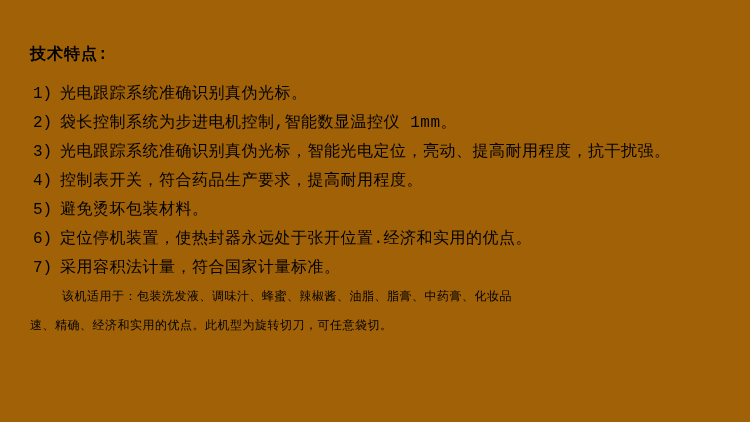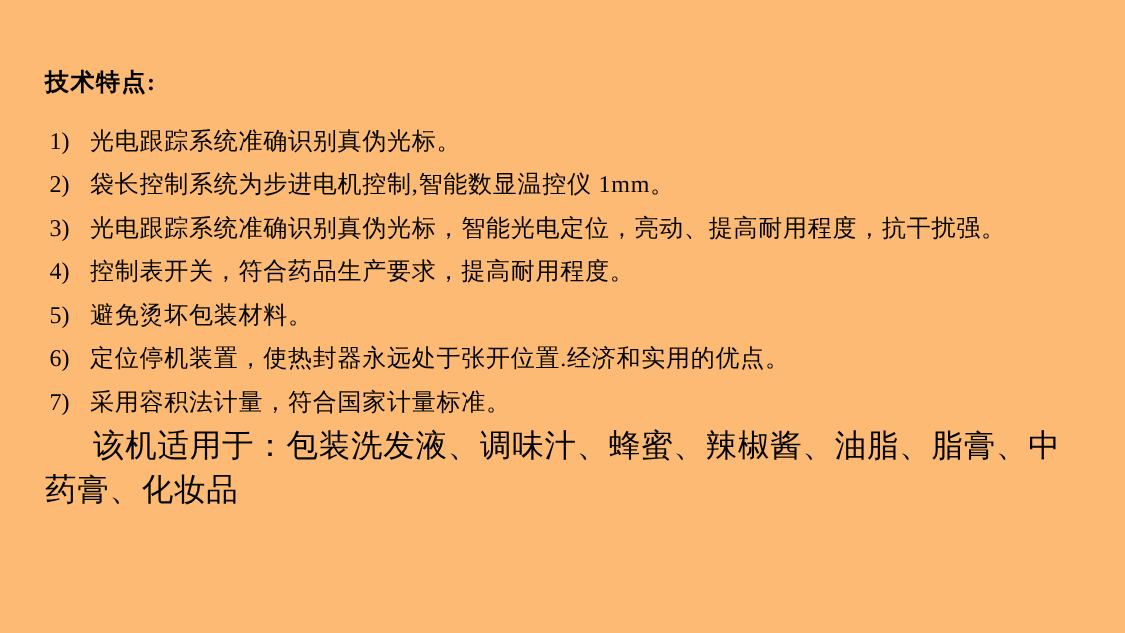--- a/index.html
+++ b/index.html
@@ -4,23 +4,23 @@
 <style>
   html, body {
     margin: 0;
     padding: 0;
     background: #ffffff;
   }
   .page {
     position: relative;
     width: 750px;
     height: 422px;
-    background: #fdba74;
+    background: #a16207;
     color: #000000;
-    font-family: Liberation Serif, serif;
+    font-family: Liberation Mono, monospace;
     overflow: hidden;
     box-sizing: border-box;
   }
   .content {
     padding: 41px 28px 0 30px;
   }
   .doc-title {
     font-size: 16px;
     font-weight: bold;
     line-height: 29px;
@@ -37,21 +37,21 @@
     width: 30px;
     flex: 0 0 30px;
     padding-left: 3px;
     box-sizing: border-box;
   }
   .feature .txt {
     flex: 1 1 auto;
     letter-spacing: 0.5px;
   }
   .para-line {
-    font-size: 21px;
+    font-size: 12px;
     line-height: 29px;
     letter-spacing: 0.5px;
   }
   .para-line.indent {
     text-indent: 32px;
   }
 </style>
 </head>
 <body>
 
@@ -83,15 +83,16 @@
     <div class="feature">
       <span class="num">6)</span>
       <span class="txt">定位停机装置，使热封器永远处于张开位置.经济和实用的优点。</span>
     </div>
     <div class="feature">
       <span class="num">7)</span>
       <span class="txt">采用容积法计量，符合国家计量标准。</span>
     </div>
 
     <div class="para-line indent">该机适用于：包装洗发液、调味汁、蜂蜜、辣椒酱、油脂、脂膏、中药膏、化妆品</div>
+    <div class="para-line">速、精确、经济和实用的优点。此机型为旋转切刀，可任意袋切。</div>
 
   </div>
 </div>
 
 </body></html>

